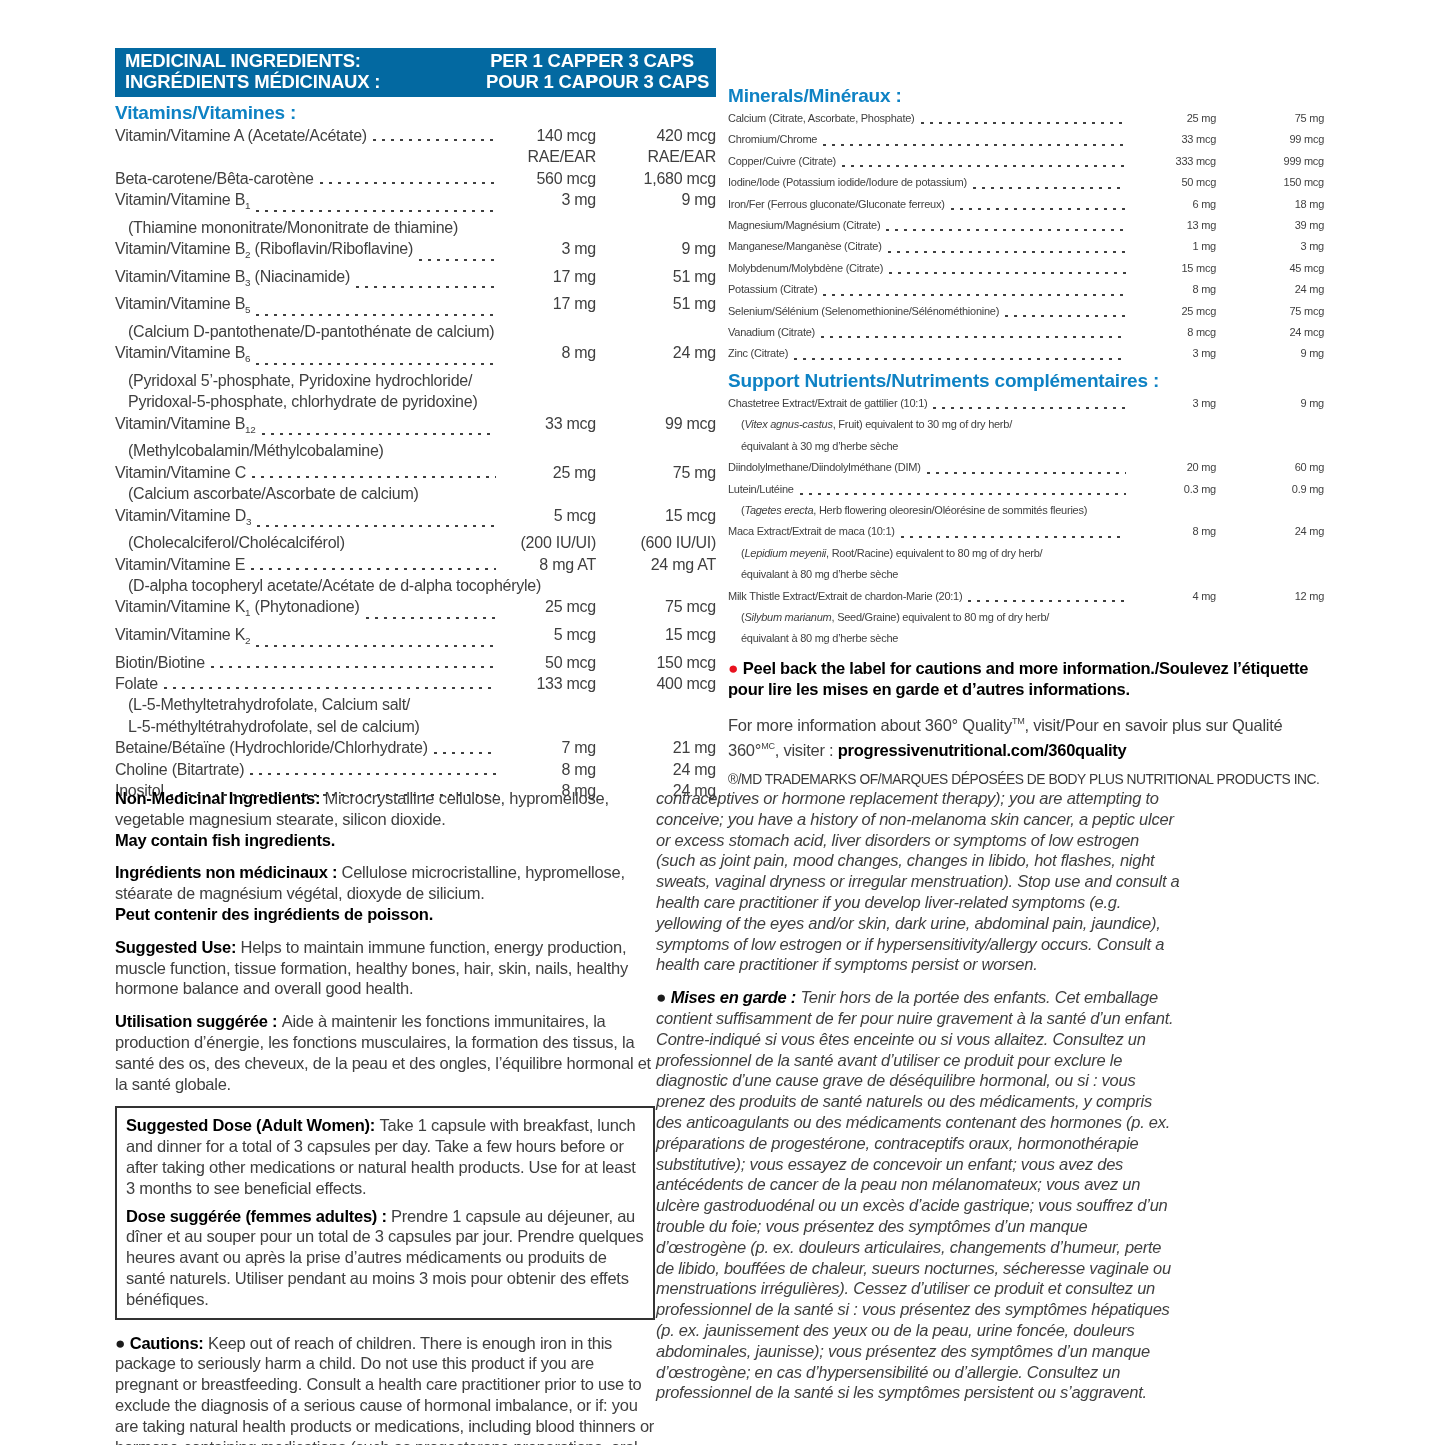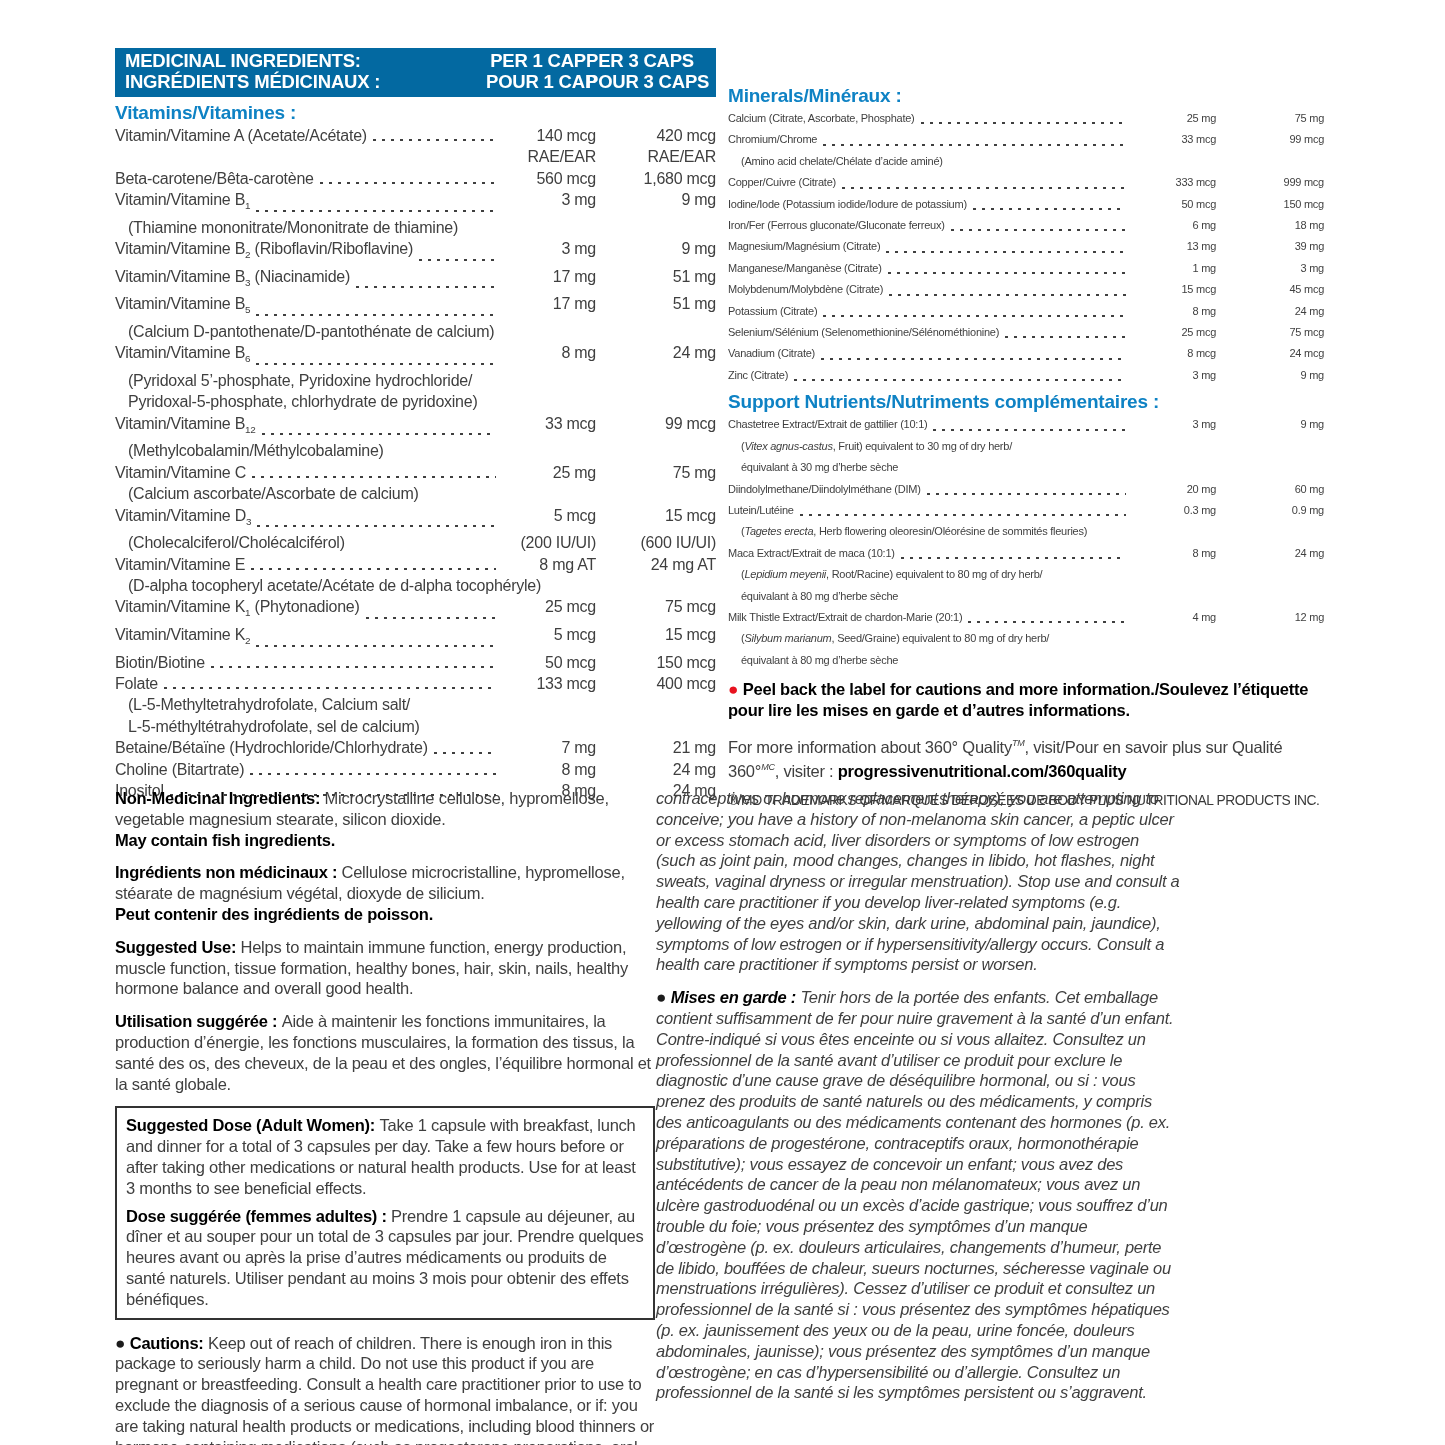--- a/index.html
+++ b/index.html
@@ -29,21 +29,21 @@
   .ing-name { white-space:nowrap; flex-shrink:0; }
   .ing-dots { flex:1 1 8px; min-width:8px; align-self:flex-end; height:4px; margin:0 4px 4px 3px;
               background-image:radial-gradient(circle, #3f3f3f 1.4px, transparent 1.5px);
               background-size:9px 4px; background-repeat:repeat-x; background-position:0 100%; }
   .ing-a1 { width:96px; min-width:96px; text-align:right; white-space:nowrap; }
   .ing-a2 { width:120px; min-width:120px; text-align:right; white-space:nowrap; }
   .col-tr .ing-a1 { width:86px; min-width:86px; }
   .col-tr .ing-a2 { width:108px; min-width:108px; }
   .ing-row.sub .ing-subtext { flex:1 1 auto; padding-left:13px; white-space:nowrap; }
   sub { font-size:0.62em; }
-  sup { font-size:0.55em;font-style:italic; }
+  sup { font-size:0.55em; }
 
   .b { font-weight:bold; color:#000000; }
   .i { font-style:italic; }
   .red { color:#e8121f; }
   .bullet { font-size:1.05em; color:#1c1c1c; }
   .red.bullet { color:#e8121f; }
 
   
   .note-peel { font-size:16.5px; line-height:21px; margin-top:8px; letter-spacing:-0.25px; }
   .note-info { font-size:16.5px; line-height:21.5px; margin-top:8px; letter-spacing:-0.25px; }
@@ -231,23 +231,20 @@
           <span class="ing-dots"></span>
           <span class="ing-a1">25 mg</span>
           <span class="ing-a2">75 mg</span>
         </div>
         <div class="ing-row">
           <span class="ing-name"><span>Chromium/Chrome</span></span>
           <span class="ing-dots"></span>
           <span class="ing-a1">33 mcg</span>
           <span class="ing-a2">99 mcg</span>
         </div>
-        <div class="ing-row sub">
-          <span class="ing-subtext"><span>(Amino acid chelate/Chélate d’acide aminé)</span></span>
-        </div>
         <div class="ing-row">
           <span class="ing-name"><span>Copper/Cuivre (Citrate)</span></span>
           <span class="ing-dots"></span>
           <span class="ing-a1">333 mcg</span>
           <span class="ing-a2">999 mcg</span>
         </div>
         <div class="ing-row">
           <span class="ing-name"><span>Iodine/Iode (Potassium iodide/Iodure de potassium)</span></span>
           <span class="ing-dots"></span>
           <span class="ing-a1">50 mcg</span>

